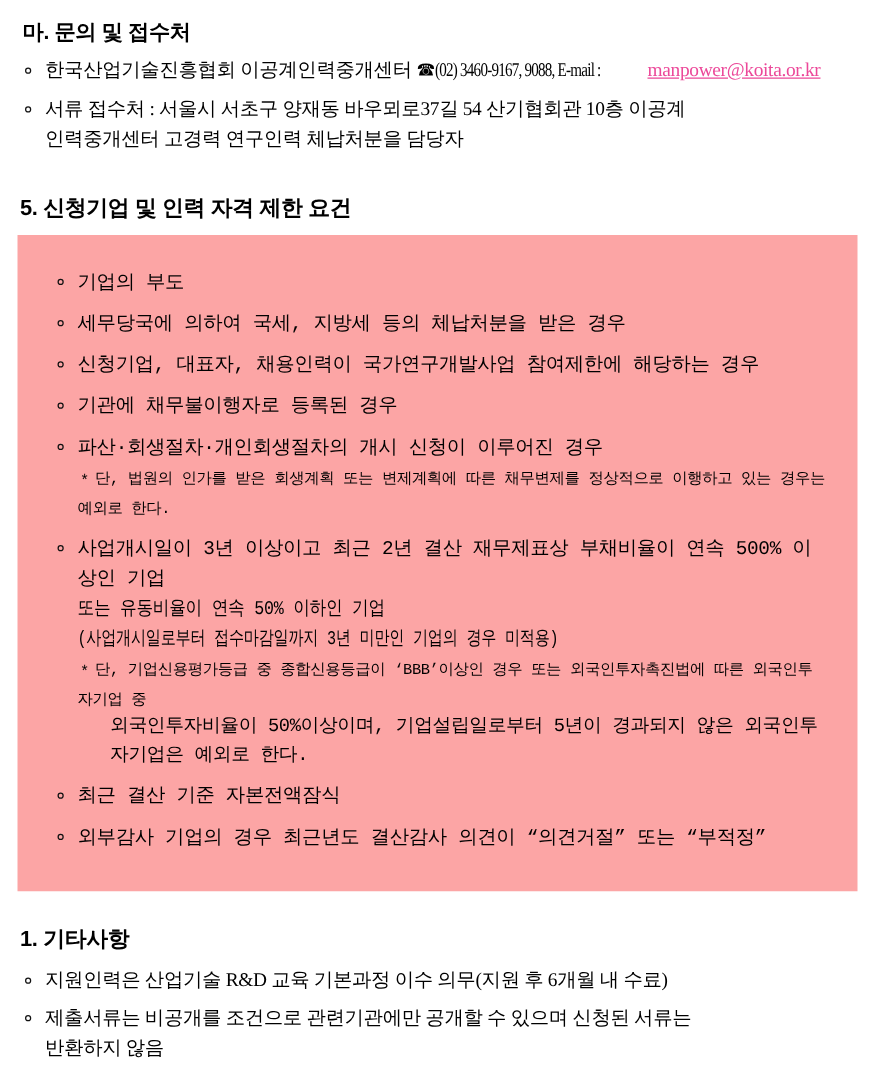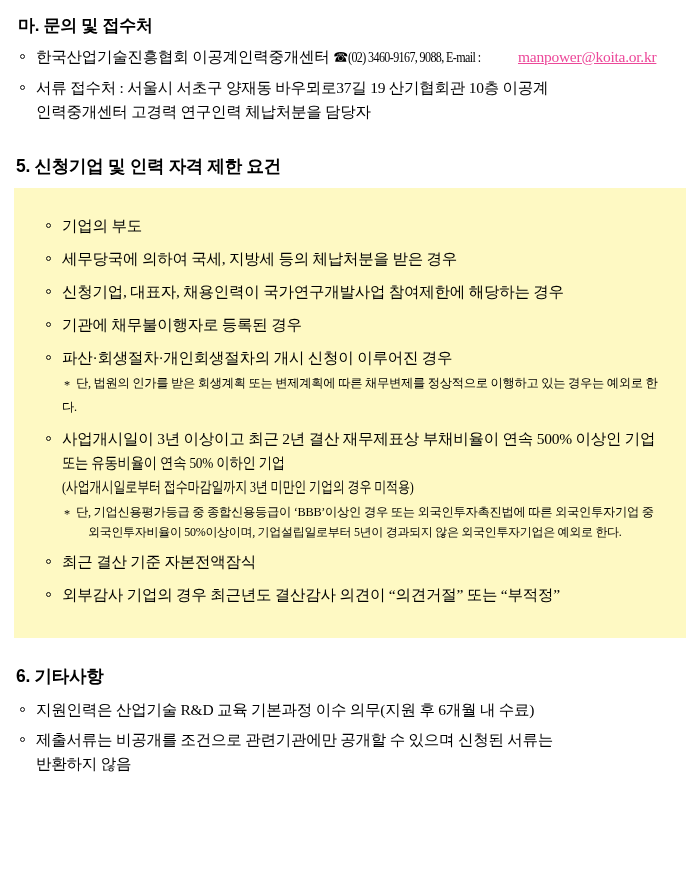--- a/index.html
+++ b/index.html
@@ -61,23 +61,24 @@
     width: 5px;
     height: 5px;
     border: 1px solid #111;
     border-radius: 50%;
     box-sizing: border-box;
   }
   .outer-list { margin-left: 24px; }
 
   
   .gray-box {
-    background: #fef9c3;
+    background: #fca5a5;
     padding: 26px 26px 22px 26px;
     box-sizing: border-box;
+    font-family: Liberation Mono, monospace;
   }
   .gray-box ul.circle-list > li {
     margin-bottom: 9px;
   }
 
   
   .note {
     font-size: 12.3px;
     line-height: 1.5;
     letter-spacing: -0.3px;
@@ -122,21 +123,21 @@
 
 <div class="page">
 
   <div class="h-sub">마. 문의 및 접수처</div>
 
   <ul class="circle-list outer-list">
     <li>
       <span>한국산업기술진흥협회 이공계인력중개센터 ☎</span><span class="squeeze-hard tight">(02) 3460-9167, 9088, E-mail : </span><a class="email-link" href="#">manpower@koita.or.kr</a>
     </li>
     <li>
-      <span class="sub-line">서류 접수처 : 서울시 서초구 양재동 바우뫼로37길 19 산기협회관 10층 이공계</span>
+      <span class="sub-line">서류 접수처 : 서울시 서초구 양재동 바우뫼로37길 54 산기협회관 10층 이공계</span>
       <span class="sub-line">인력중개센터 고경력 연구인력 체납처분을 담당자</span>
     </li>
   </ul>
 
   <div class="h-main sec-gap-top">5. 신청기업 및 인력 자격 제한 요건</div>
 
   <div class="gray-box">
     <ul class="circle-list">
 
       <li>
@@ -157,36 +158,36 @@
 
       <li>
         <span class="sub-line">파산·회생절차·개인회생절차의 개시 신청이 이루어진 경우</span>
         <span class="note">단, 법원의 인가를 받은 회생계획 또는 변제계획에 따른 채무변제를 정상적으로 이행하고 있는 경우는 예외로 한다.</span>
       </li>
 
       <li>
         <span class="sub-line">사업개시일이 3년 이상이고 최근 2년 결산 재무제표상 부채비율이 연속 500% 이상인 기업</span>
         <span class="sub-line"><span class="squeeze">또는 유동비율이 연속 50% 이하인 기업</span><span class="squeeze-hard">(사업개시일로부터 접수마감일까지 3년 미만인 기업의 경우 미적용)</span></span>
         <span class="note">단, 기업신용평가등급 중 종합신용등급이 ‘BBB’이상인 경우 또는 외국인투자촉진법에 따른 외국인투자기업 중</span>
-        <span class="note-indent" style="display:block;font-size:12px;line-height:1.5;letter-spacing:-0.3px;padding-left:26px;">외국인투자비율이 50%이상이며, 기업설립일로부터 5년이 경과되지 않은 외국인투자기업은 예외로 한다.</span>
+        <span class="note-indent" style="display:block;font-size:15px;line-height:1.5;letter-spacing:-0.3px;padding-left:26px;">외국인투자비율이 50%이상이며, 기업설립일로부터 5년이 경과되지 않은 외국인투자기업은 예외로 한다.</span>
       </li>
 
       <li>
         <span>최근 결산 기준 자본전액잠식</span>
       </li>
 
       <li>
         <span>외부감사 기업의 경우 최근년도 결산감사 의견이 “의견거절” 또는 “부적정”</span>
       </li>
 
     </ul>
   </div>
 
   <div class="last-section">
-    <div class="h-main">6. 기타사항</div>
+    <div class="h-main">1. 기타사항</div>
 
     <ul class="circle-list outer-list">
       <li>
         <span>지원인력은 산업기술 R&amp;D 교육 기본과정 이수 의무(지원 후 6개월 내 수료)</span>
       </li>
       <li>
         <span class="sub-line">제출서류는 비공개를 조건으로 관련기관에만 공개할 수 있으며 신청된 서류는</span>
         <span class="sub-line">반환하지 않음</span>
       </li>
     </ul>

